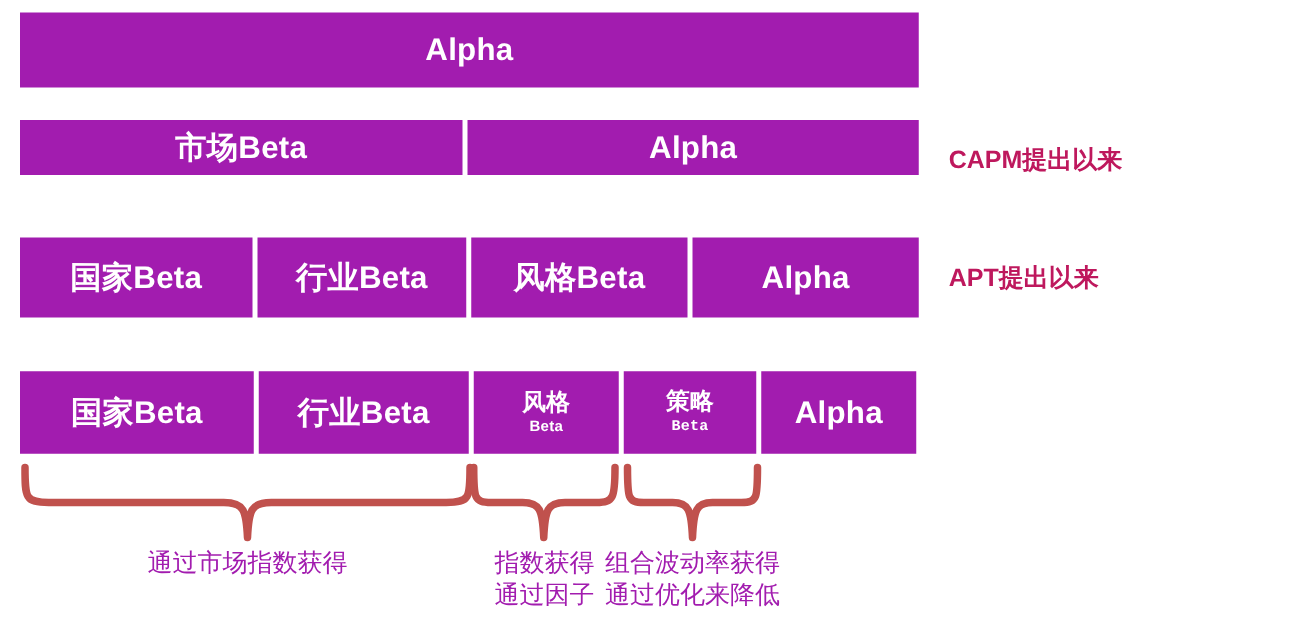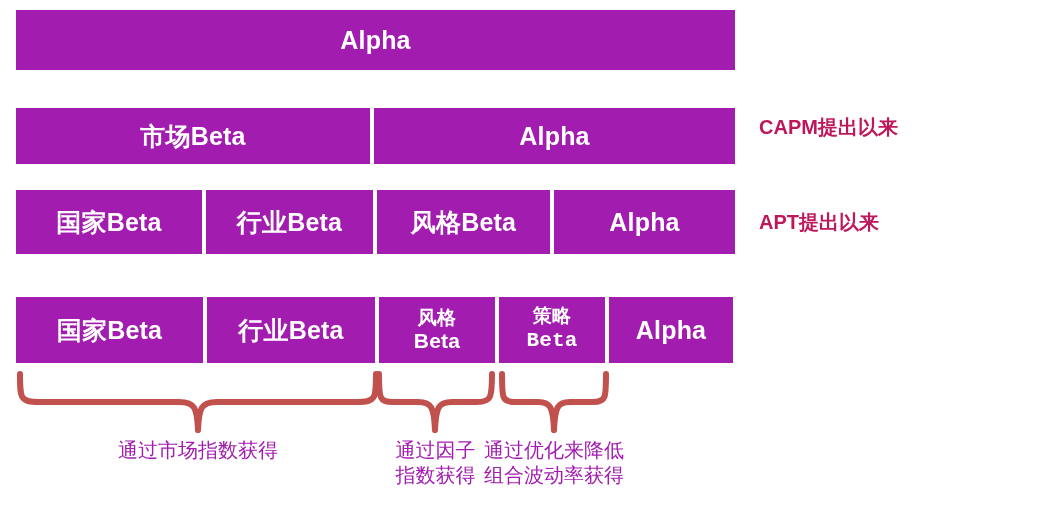--- a/index.html
+++ b/index.html
@@ -45,21 +45,21 @@
   .seg .l1, .seg .l2 {
     display: block;
     white-space: nowrap;
   }
   .seg.two-line {
     flex-direction: column;
     justify-content: center;
     text-align: center;
   }
   .seg.two-line .l1 { font-size: 19px; }
-  .seg.two-line .l2 { font-size: 21px; margin-top: 2px; }
+  .seg.two-line .l2 { font-size: 12px; margin-top: 2px; }
   .seg.one-line .l1 { font-size: 25px; }
 
   
   .era-label {
     position: absolute;
     font-size: 20px;
     color: #be185d;
     white-space: nowrap;
     line-height: 1;
   }
@@ -102,21 +102,21 @@
 <body>
 
 <div id="stage">
 
   <div class="bar-row" style="left:16px; top:10px; width:719px; height:60px;">
     <div class="seg one-line" style="width:719px;">
       <span class="l1">Alpha</span>
     </div>
   </div>
 
-  <div class="bar-row" style="left:16px; top:108px; width:719px; height:56px;">
+  <div class="bar-row" style="left:16px; top:96px; width:719px; height:44px;">
     <div class="seg one-line" style="width:354px;">
       <span class="l1">市场Beta</span>
     </div>
     <div class="seg one-line" style="width:361px;">
       <span class="l1">Alpha</span>
     </div>
   </div>
   <div class="era-label" style="left:759px; top:117px;">
     <span class="en">CAPM</span><span class="zh">提出以来</span>
   </div>
@@ -169,28 +169,28 @@
     <span class="cl">通过市场指数获得</span>
   </div>
 
   <div class="brace" style="left:376px; top:372px; width:119px; height:62px;">
     <svg width="119" height="62" viewBox="0 0 119 62" fill="none">
       <path d="M3 2 C3 26, 3 30, 17 30 L42 30 C56 30, 58 36, 59 58
                C60 36, 62 30, 76 30 L101 30 C115 30, 116 26, 116 2" stroke="#c0514d" stroke-width="6" stroke-linecap="round" stroke-linejoin="round" fill="none"></path>
     </svg>
   </div>
   <div class="brace-caption" style="left:371px; top:438px; width:129px;">
+    <span class="cl">指数获得</span>
     <span class="cl">通过因子</span>
-    <span class="cl">指数获得</span>
   </div>
 
   <div class="brace" style="left:499px; top:372px; width:110px; height:62px;">
     <svg width="110" height="62" viewBox="0 0 110 62" fill="none">
       <path d="M3 2 C3 26, 3 30, 16 30 L39 30 C52 30, 54 36, 55 58
                C56 36, 58 30, 71 30 L94 30 C107 30, 107 26, 107 2" stroke="#c0514d" stroke-width="6" stroke-linecap="round" stroke-linejoin="round" fill="none"></path>
     </svg>
   </div>
   <div class="brace-caption" style="left:479px; top:438px; width:150px;">
+    <span class="cl">组合波动率获得</span>
     <span class="cl">通过优化来降低</span>
-    <span class="cl">组合波动率获得</span>
   </div>
 
 </div>
 
 </body></html>

